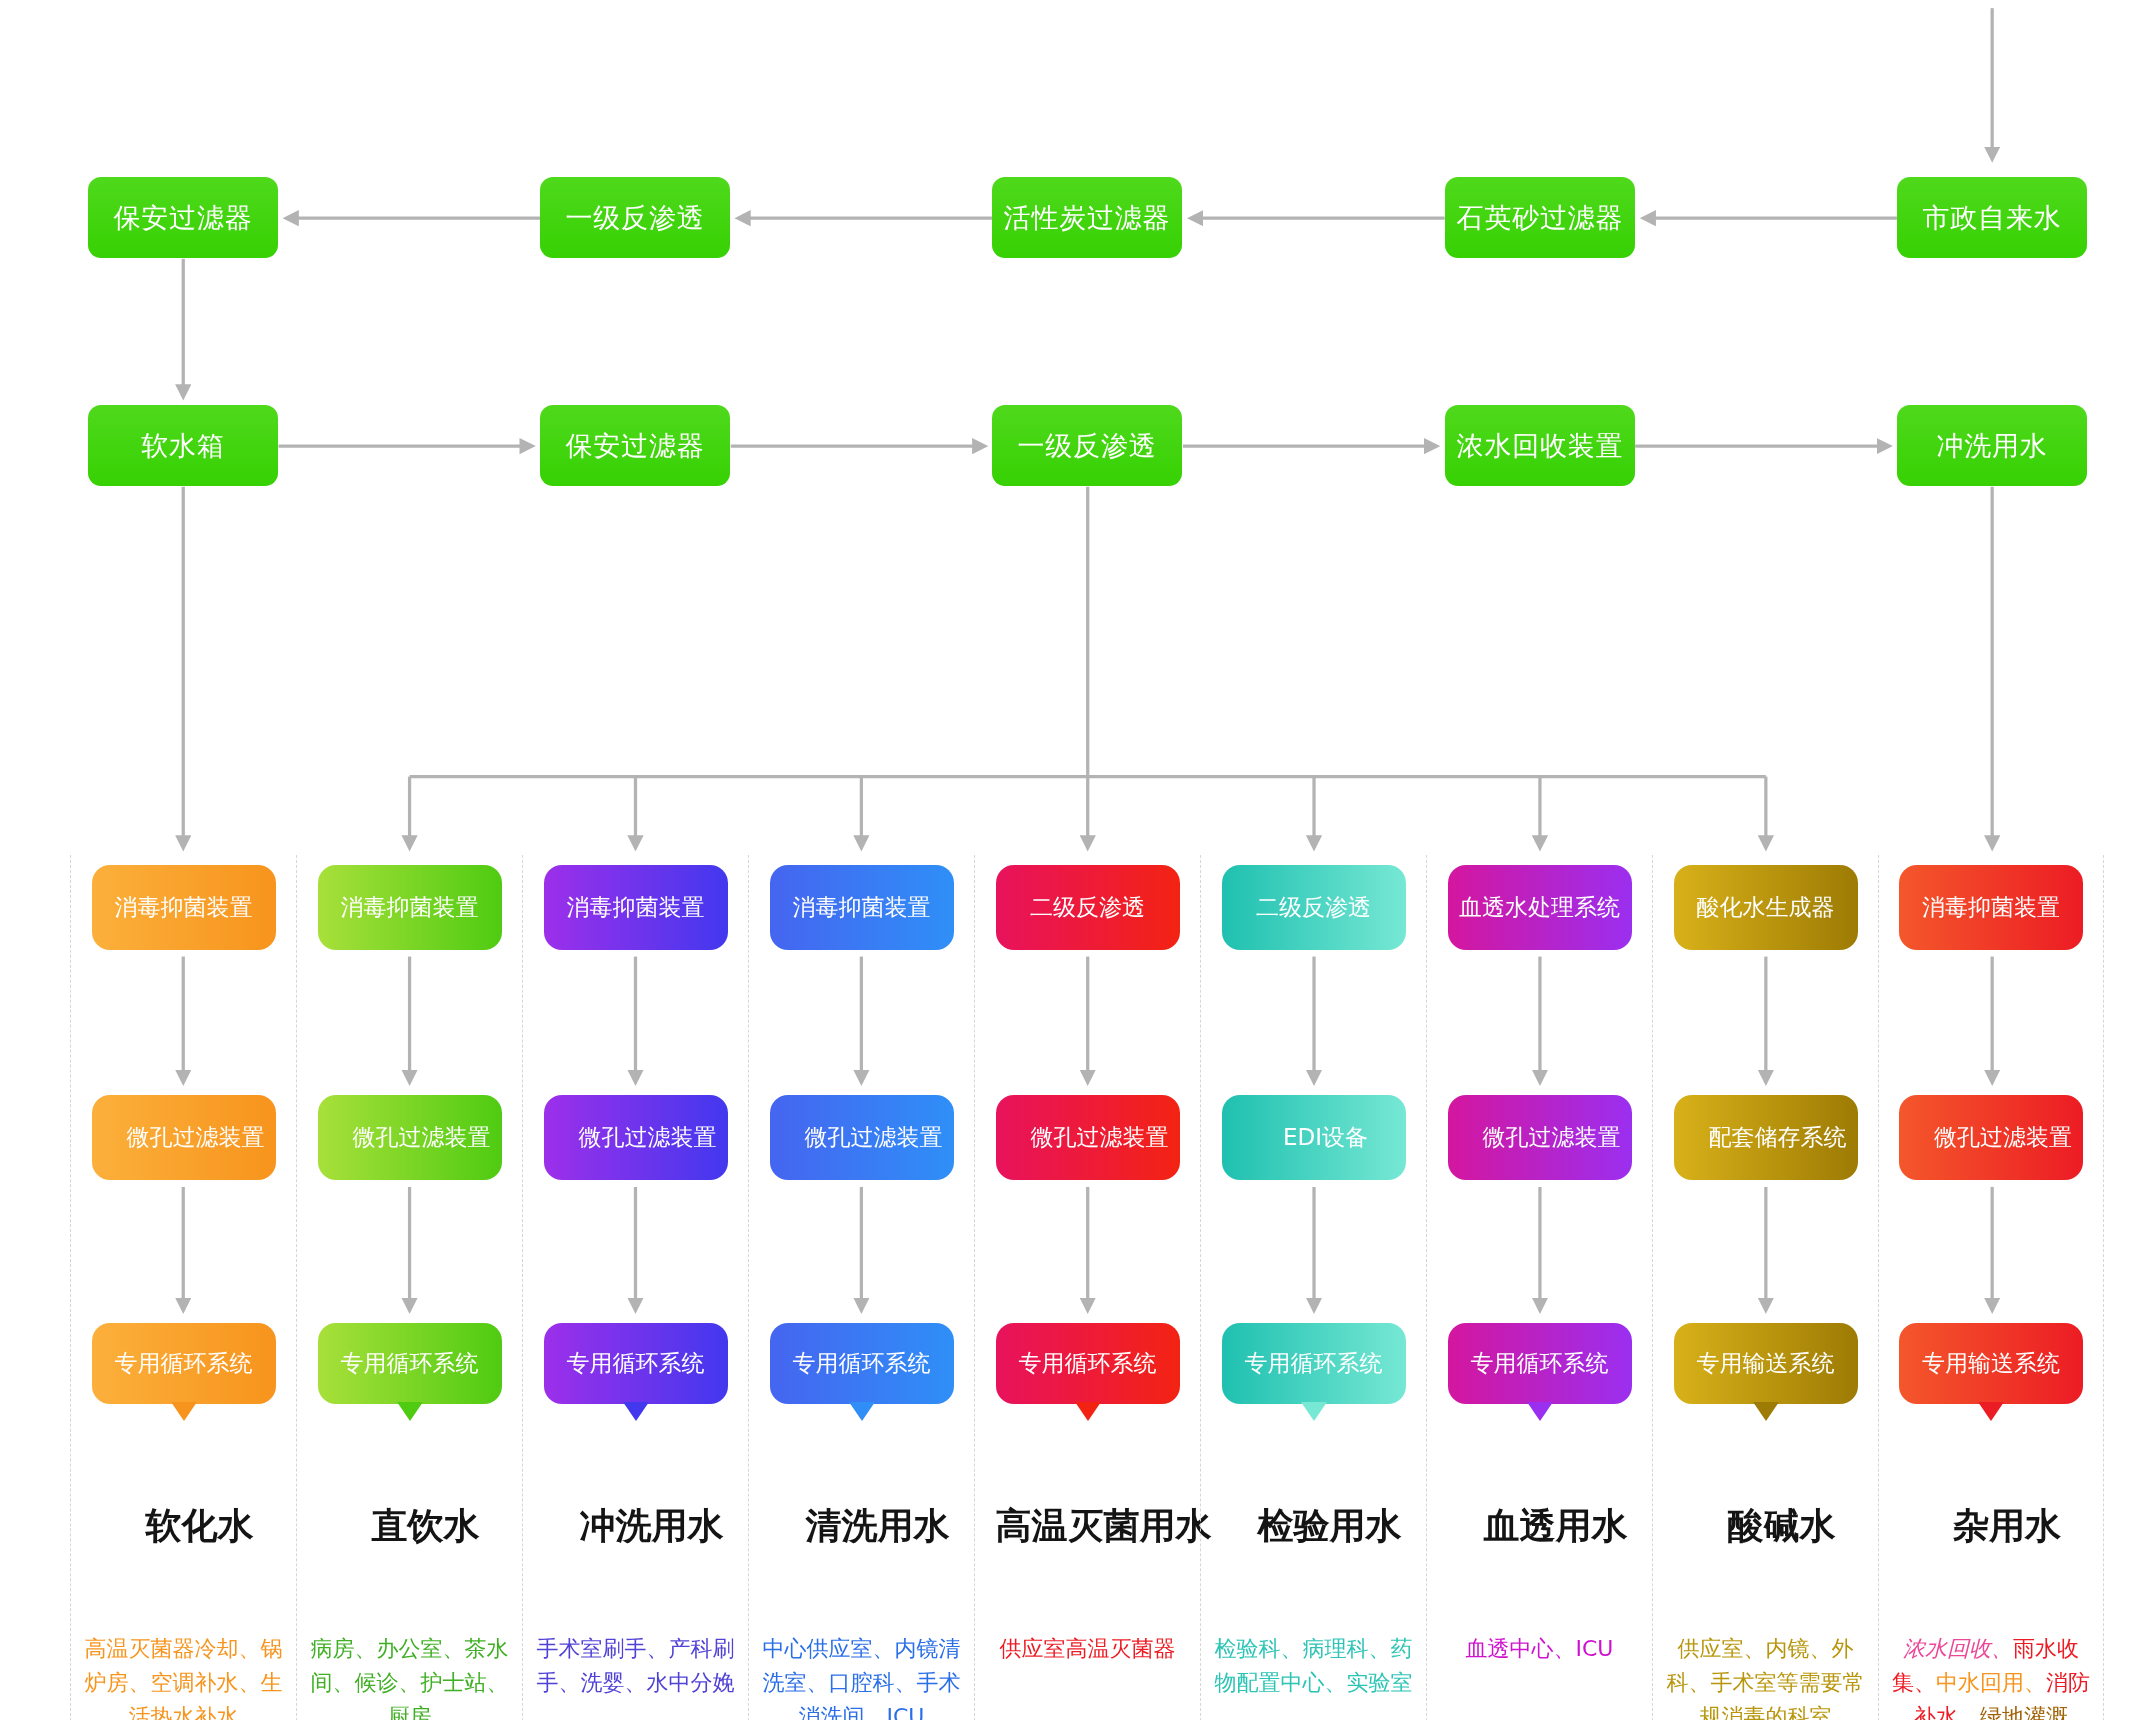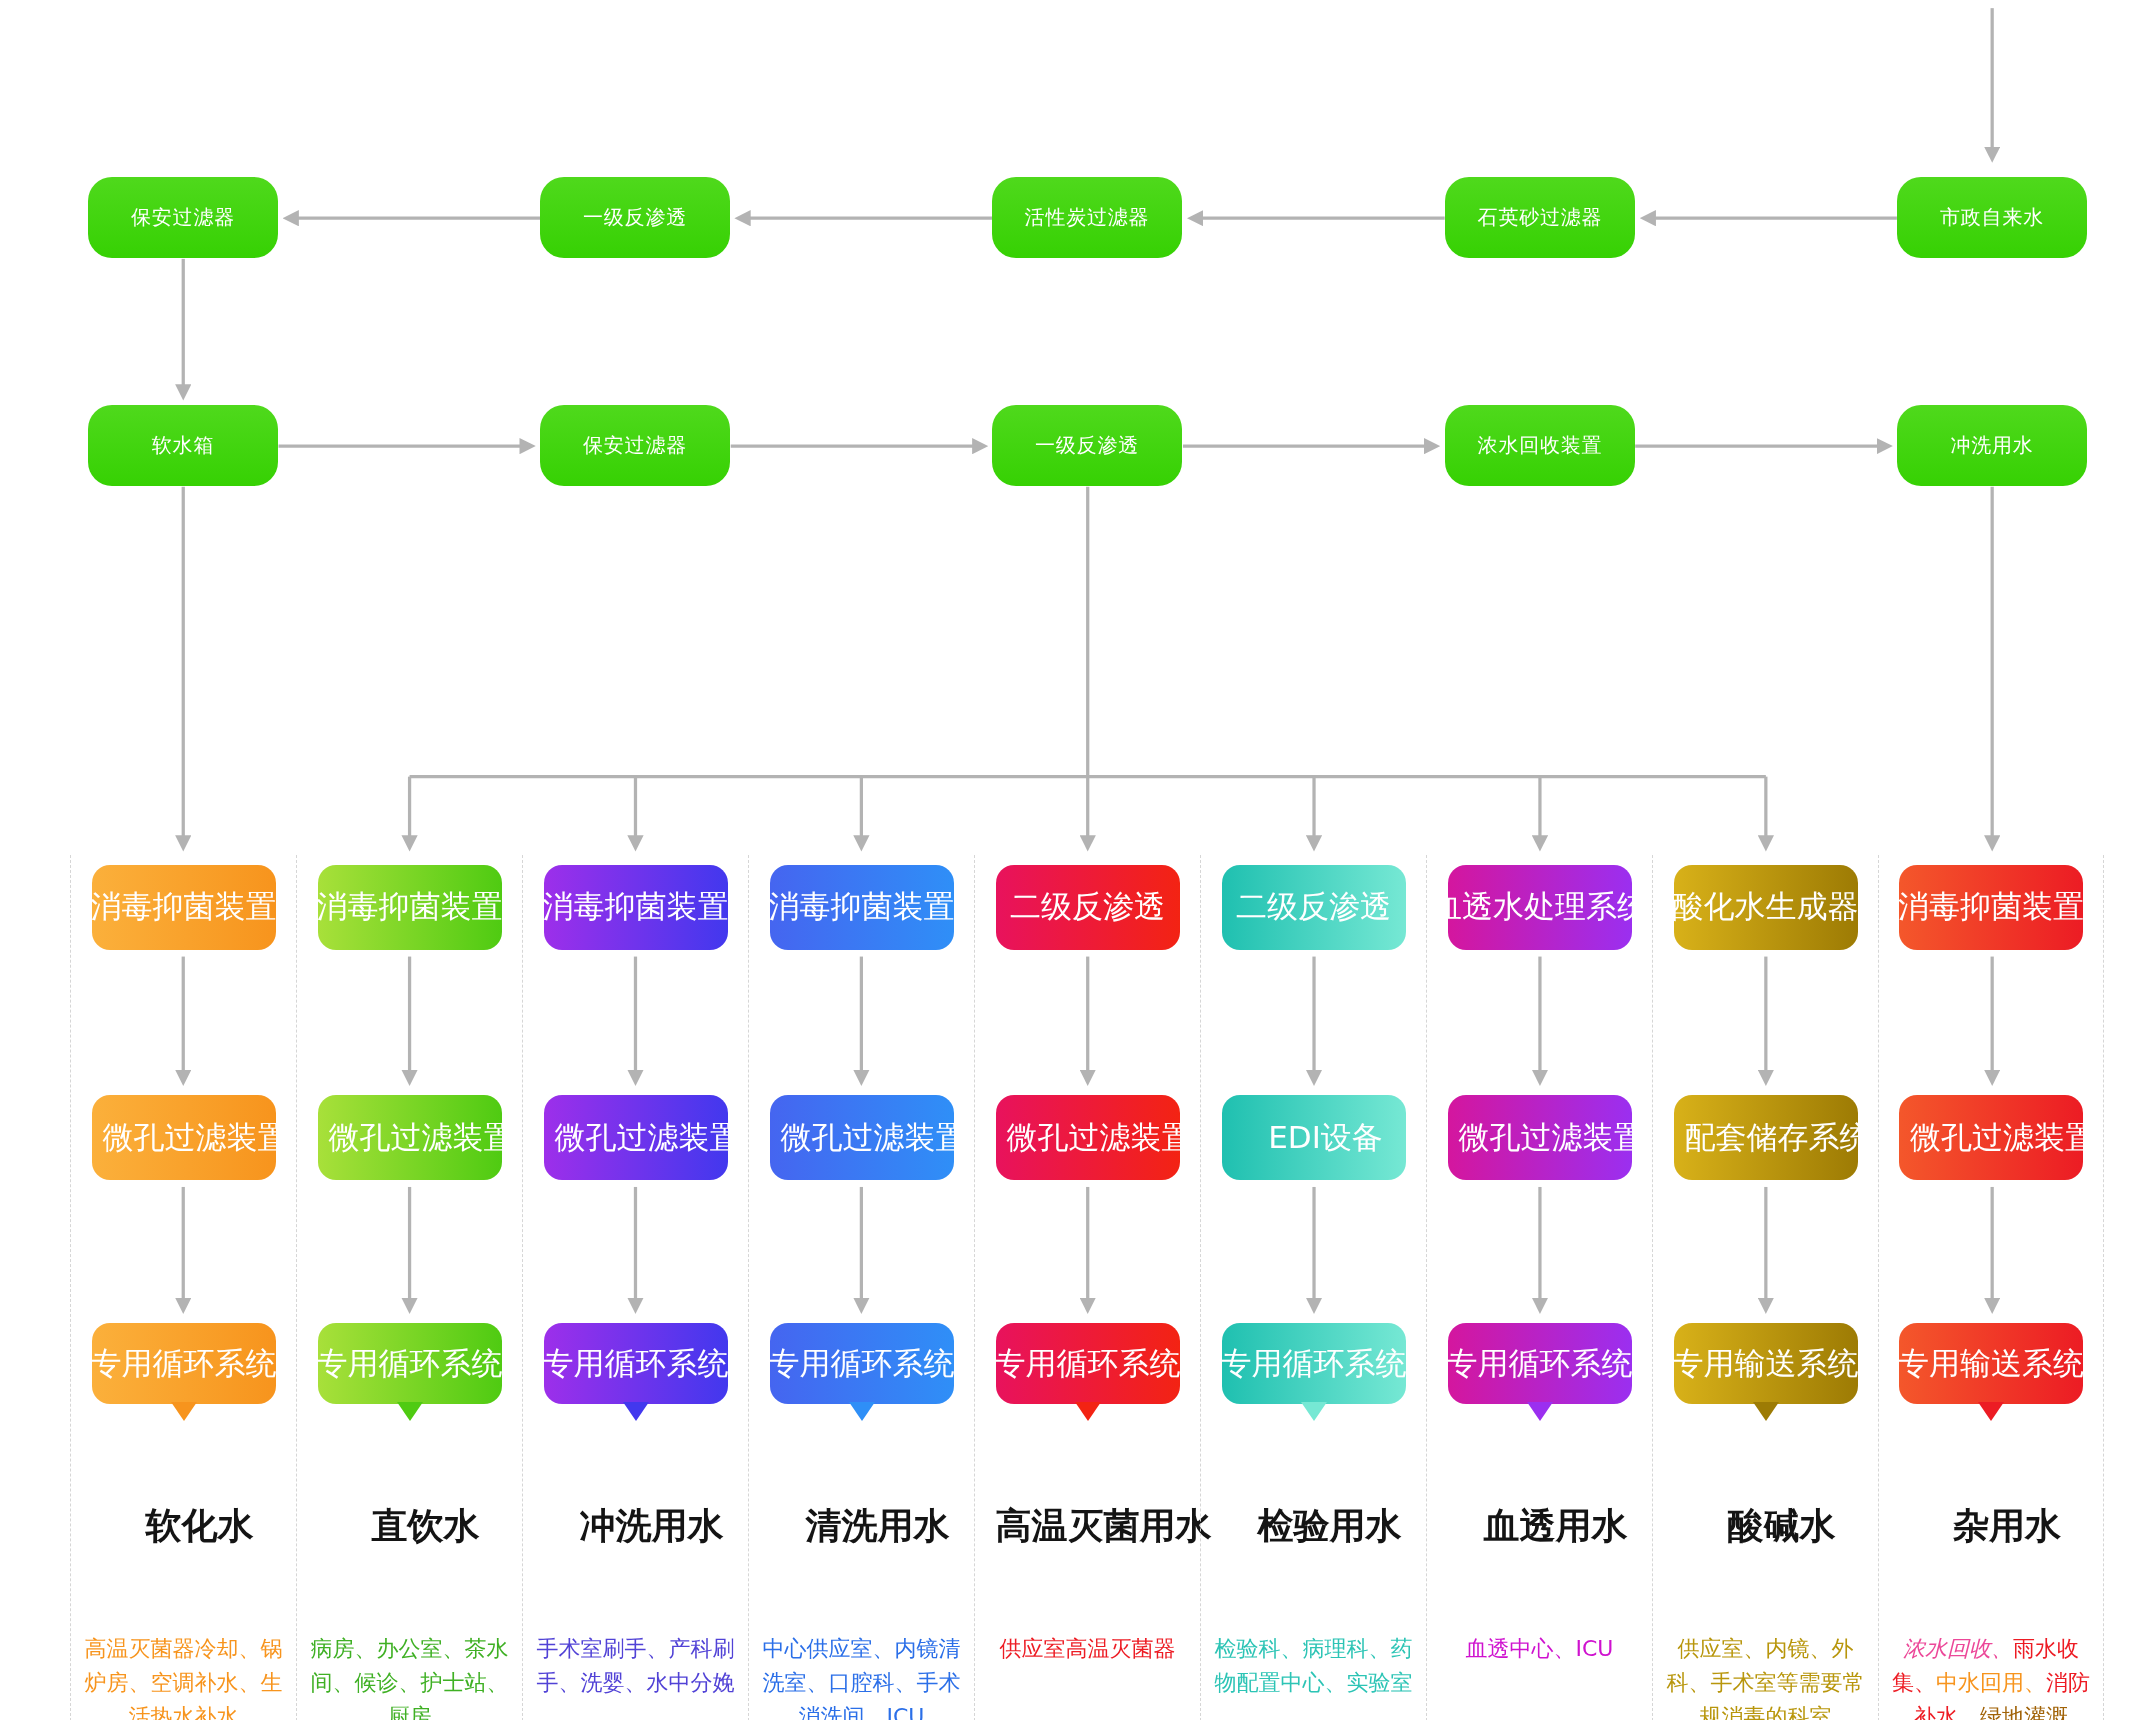--- a/index.html
+++ b/index.html
@@ -6,37 +6,37 @@
   html,body { margin:0; padding:0; background:#ffffff; }
   body { font-family:"DejaVu Sans","Liberation Sans",sans-serif; }
   .canvas { position:relative; width:2151px; height:1721px; background:#ffffff; overflow:hidden; }
 
   svg.connectors { position:absolute; left:0; top:0; width:2151px; height:1721px; pointer-events:none; }
   svg.connectors line { stroke:var(--arrow,#b3b3b3); stroke-width:4; fill:none; }
   svg.connectors marker path { fill:var(--arrow,#b3b3b3); }
 
   
   .tbox {
-    position:absolute; width:190px; height:81px; border-radius:24px;
+    position:absolute; width:190px; height:81px; border-radius:13px;
     background:linear-gradient(180deg,var(--green1,#4fd91c),var(--green2,#36d103));
     color:#ffffff; display:flex; align-items:center; justify-content:center;
-    font-size:20px; letter-spacing:0.8px; white-space:nowrap;
+    font-size:27px; letter-spacing:0.8px; white-space:nowrap;
   }
 
   
   .columns { position:absolute; left:70px; top:855px; width:2035px; height:866px; display:flex; }
   .column { position:relative; width:226px; height:100%; border-left:1.6px dashed #d6d6d6; }
   .column:last-child { border-right:1.6px dashed #d6d6d6; }
 
   .cbox {
     position:absolute; left:50%; transform:translateX(-50%);
     width:184px; height:85px; border-radius:18px;
     background:linear-gradient(90deg,var(--g1,#999),var(--g2,#666));
     color:#ffffff; display:flex; align-items:center; justify-content:center;
-    font-size:31px; white-space:nowrap;
+    font-size:23px; white-space:nowrap;
   }
   .b1 { top:9.8px; }
   .b2 { top:240px;padding-left:24px; }
   .b3 { top:468px; height:81px; }
   .b3::after {
     content:""; position:absolute; top:98%; left:50%; transform:translateX(-50%);
     width:0; height:0; border:13px solid transparent;
     border-top:19.5px solid var(--g2,#666); border-bottom:0;
   }
   .ctitle {

